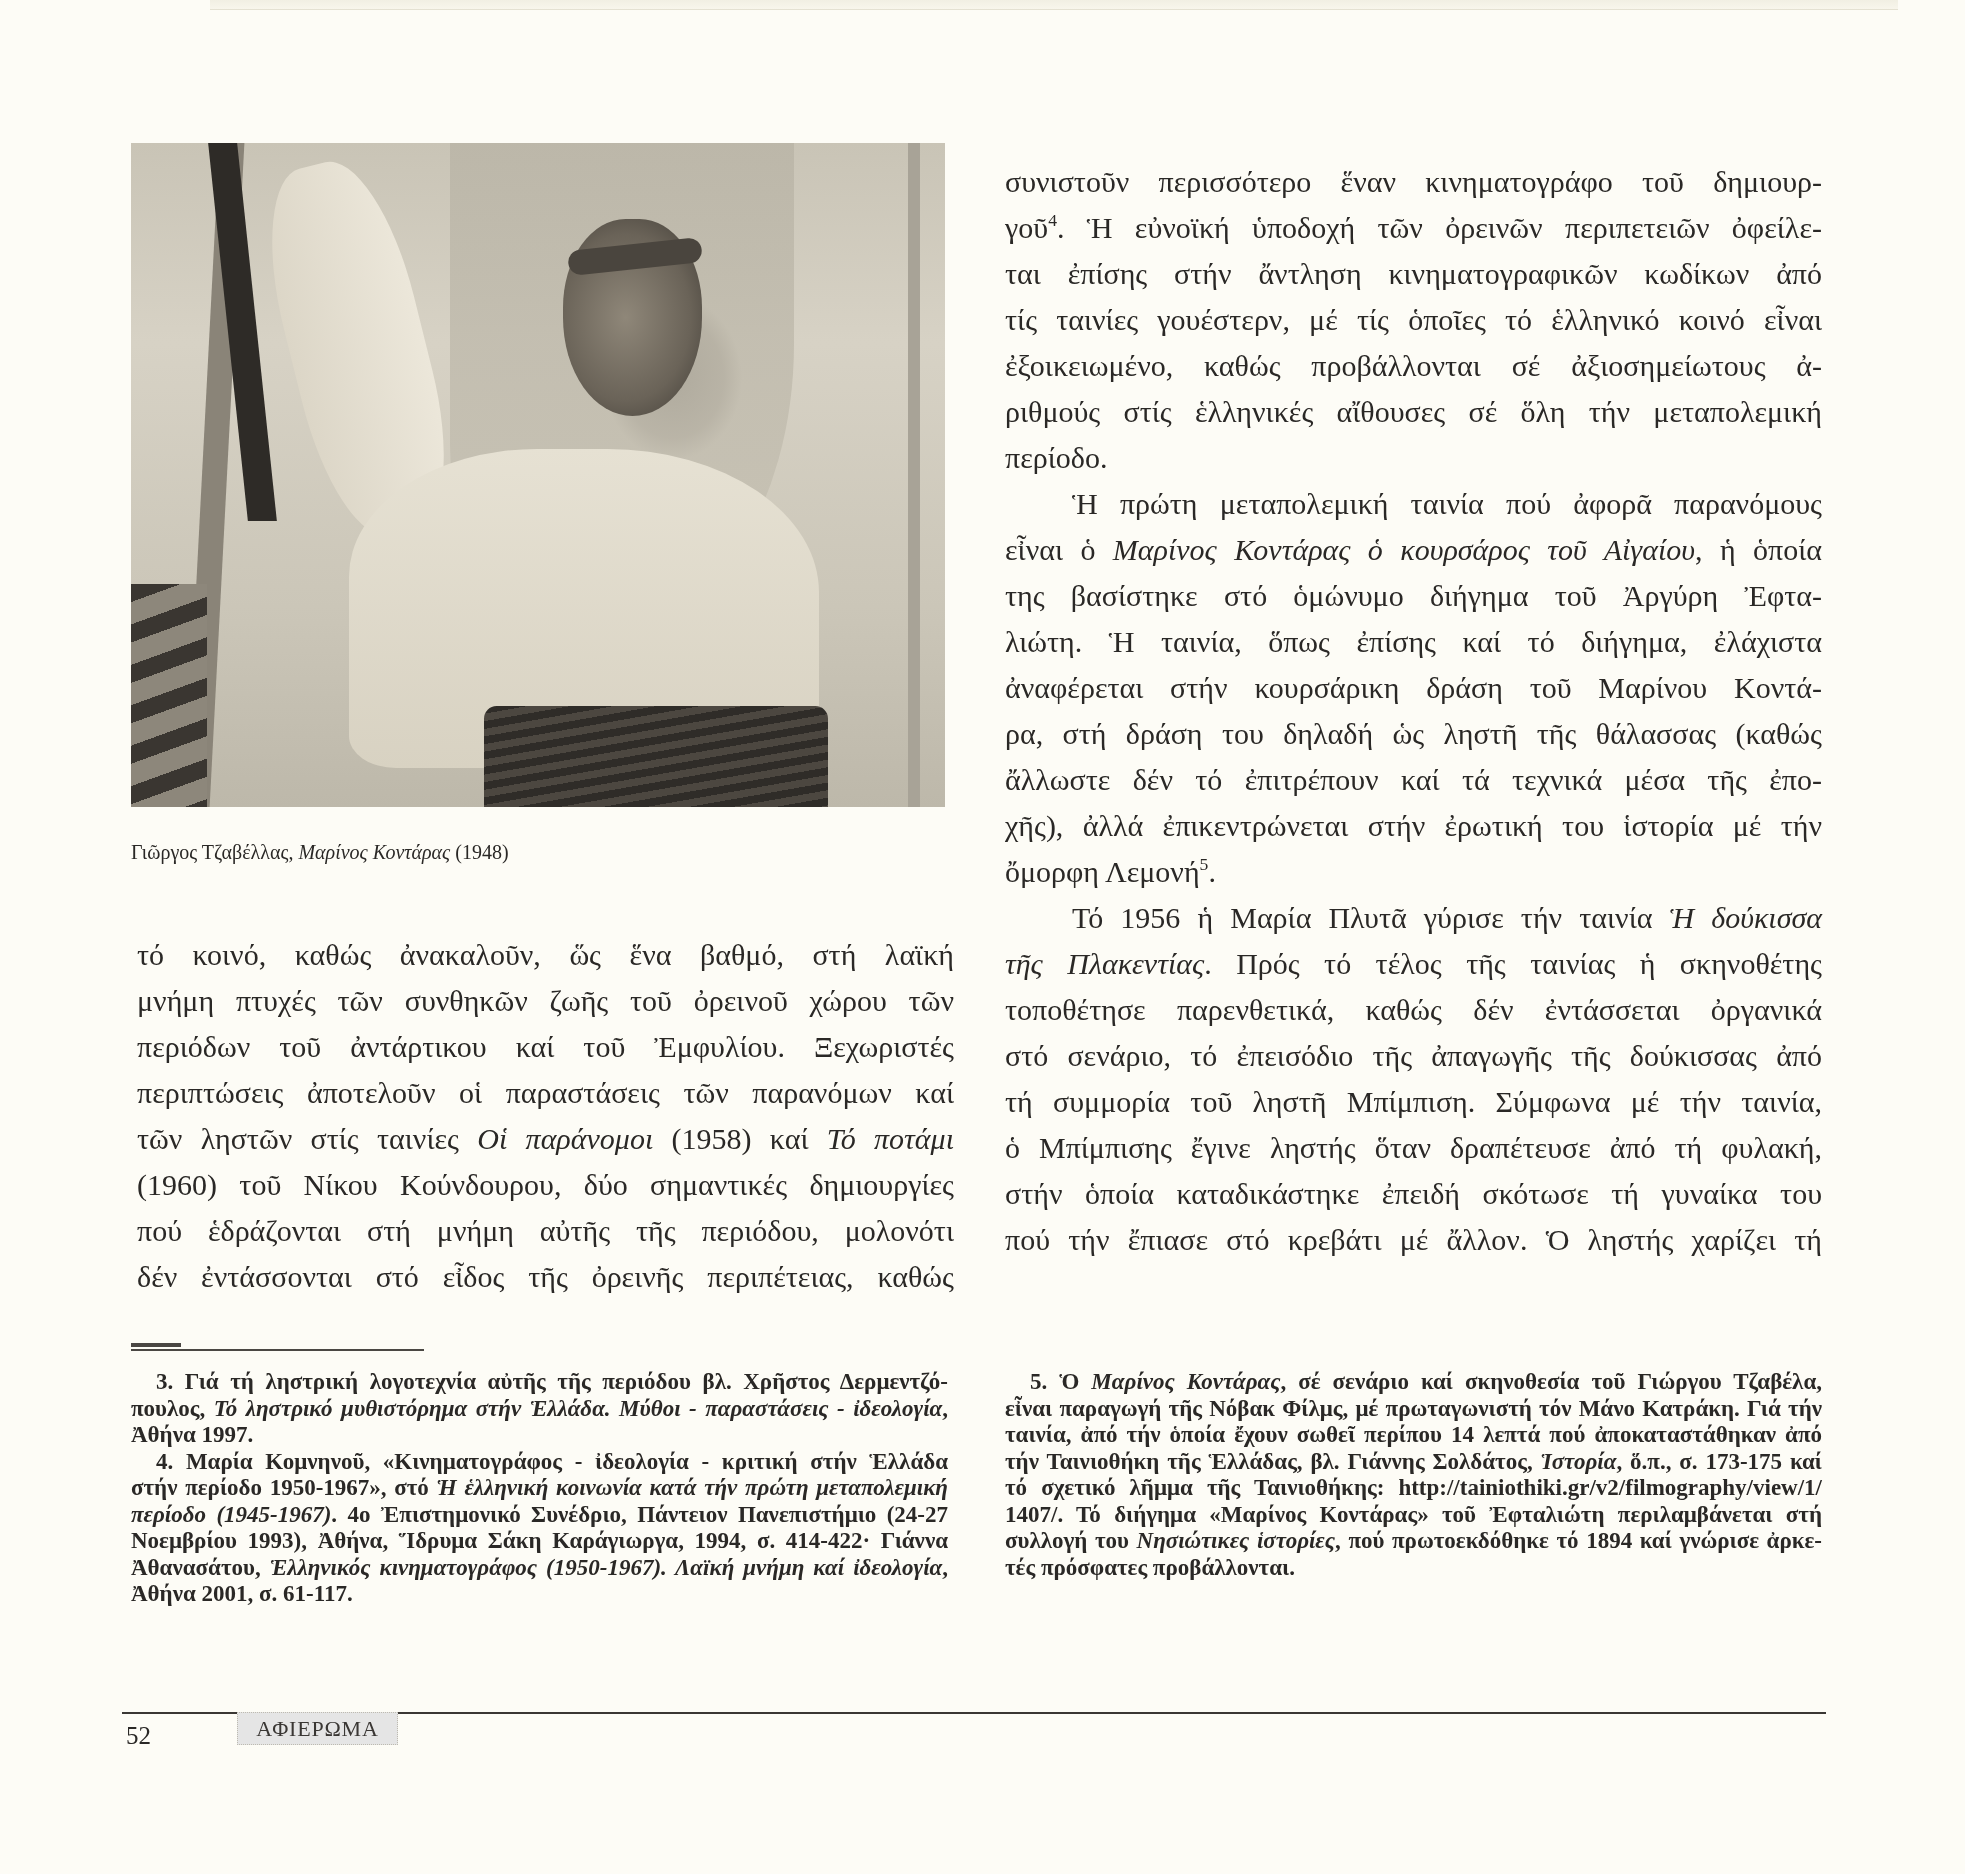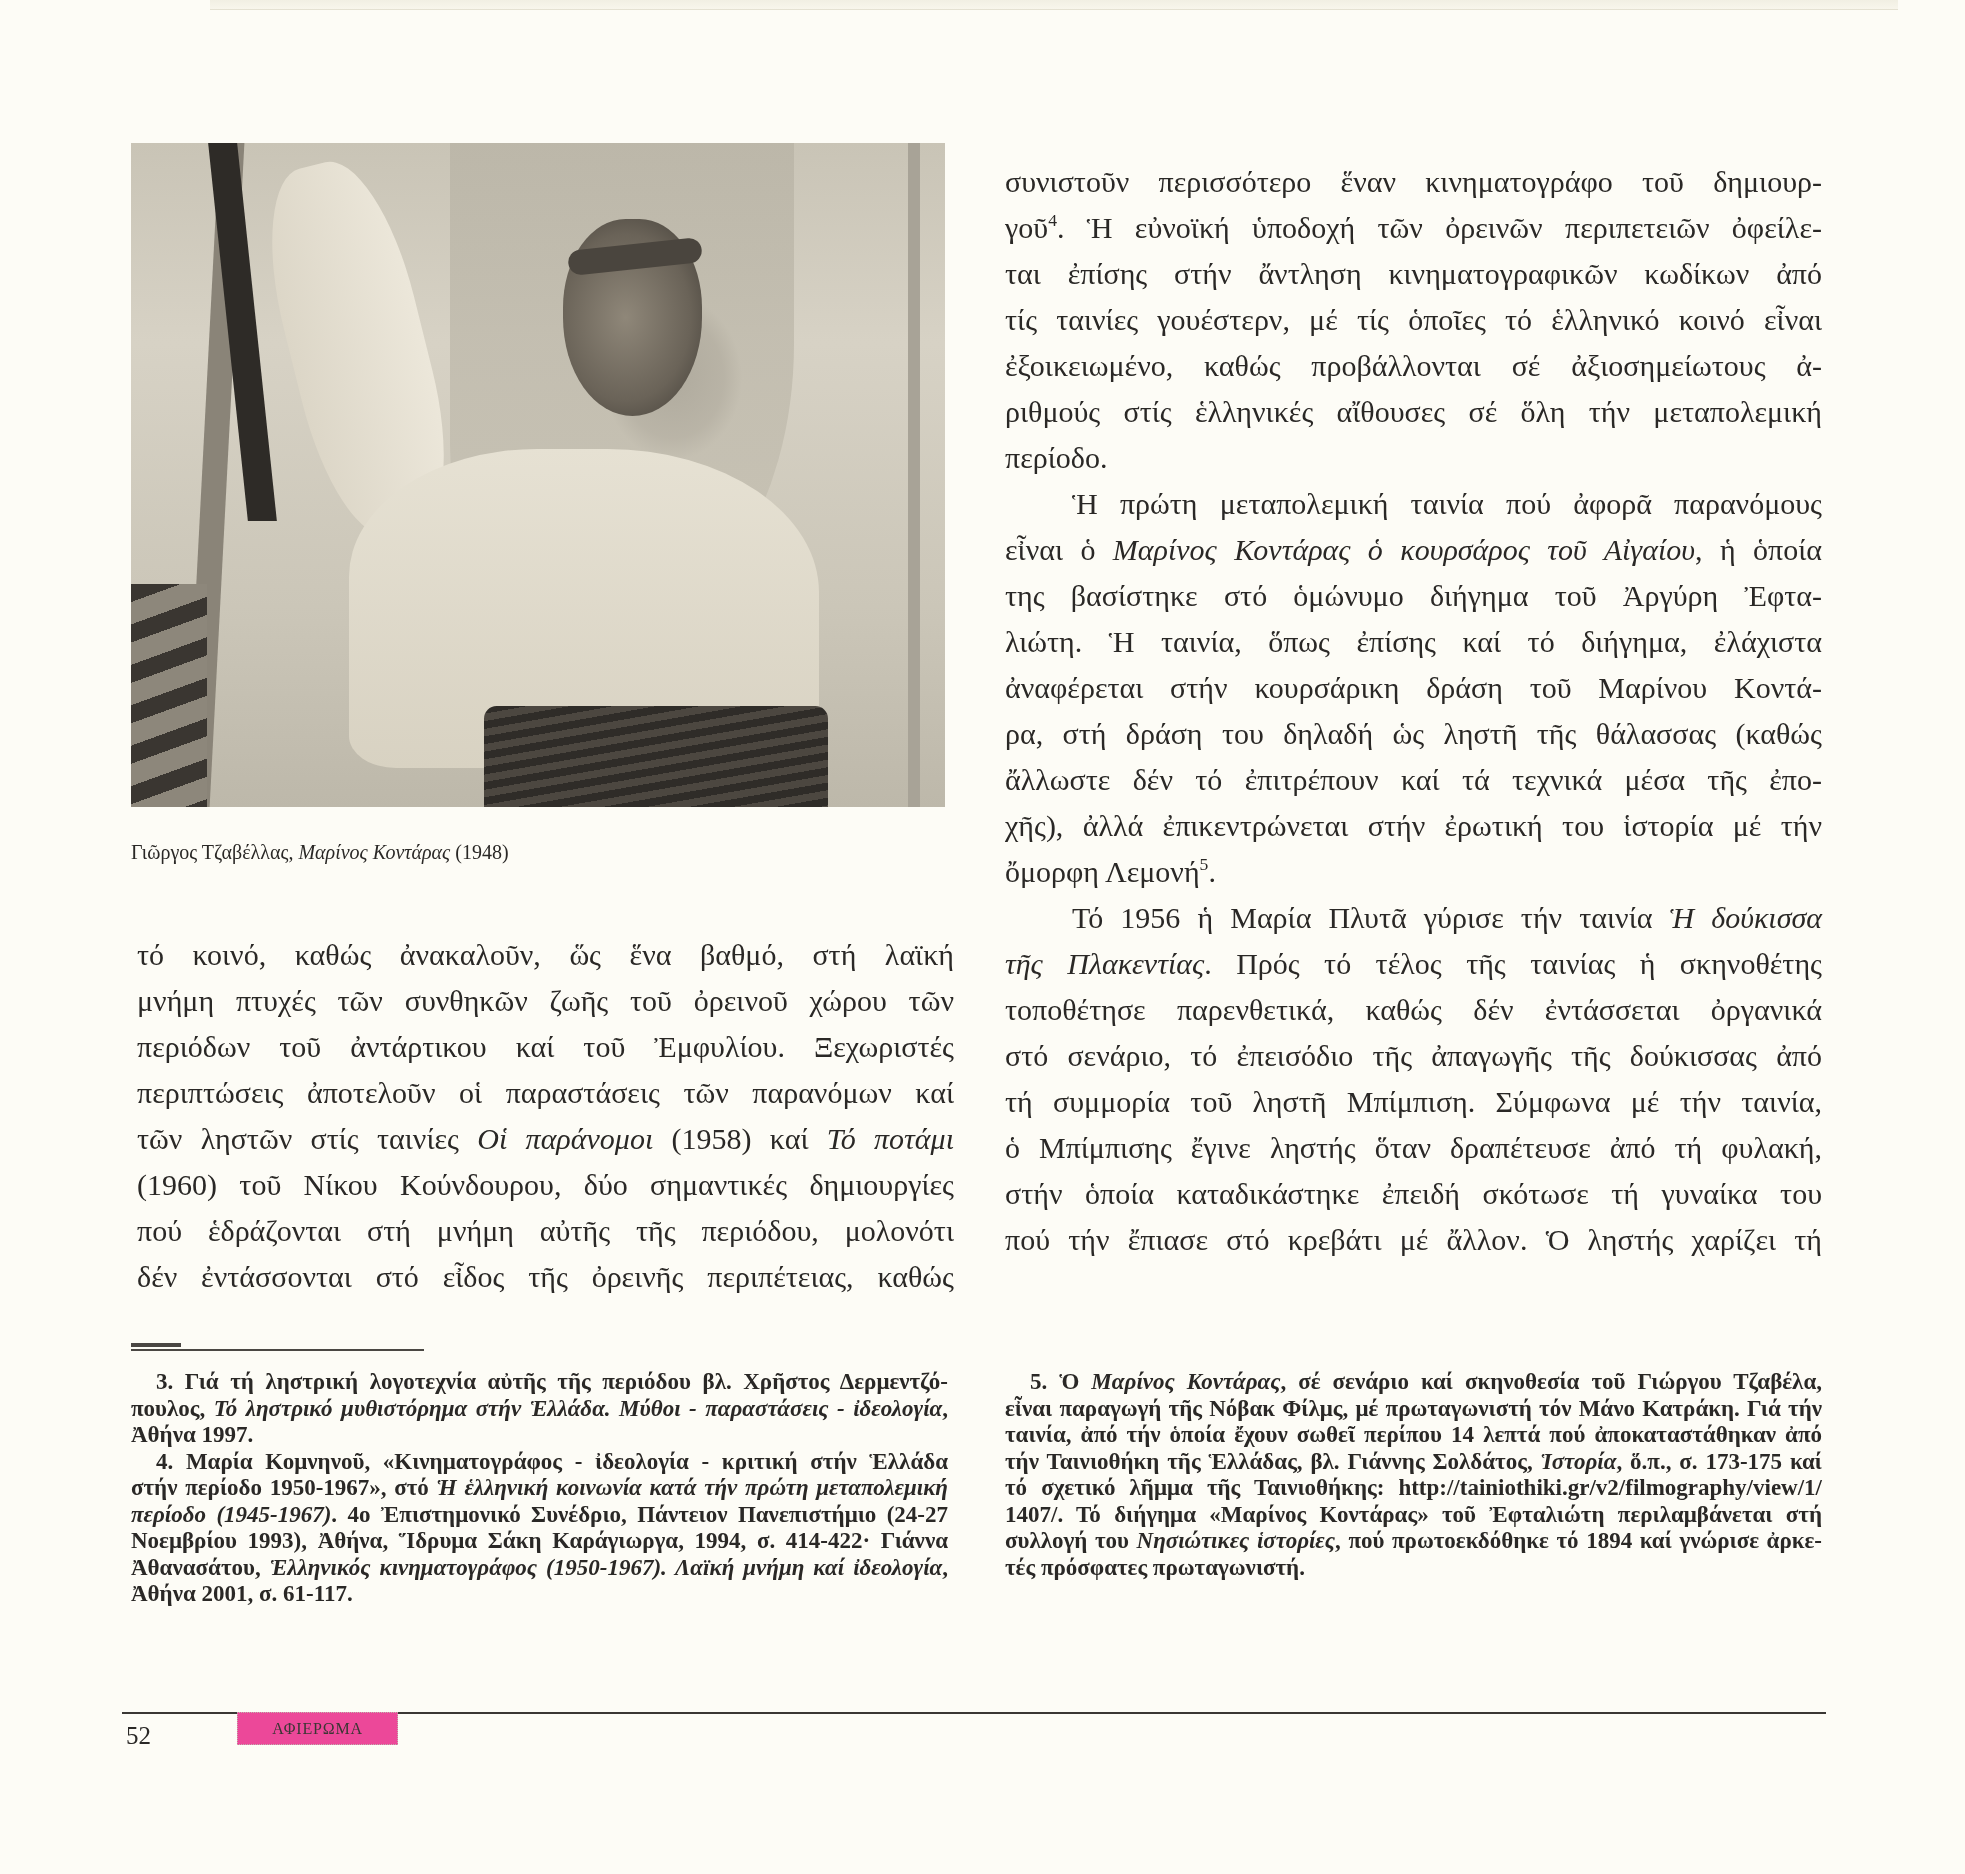--- a/index.html
+++ b/index.html
@@ -71,22 +71,22 @@
   .notes .line.last { text-align-last: left; }
   .notes .first { padding-left: 25px; }
   .notes i { font-style: italic; }
   .notes-left { left: 131px; top: 1369px; }
   .notes-right { left: 1005px; top: 1369px; }
 
   .bottom-rule { position:absolute; left:122px; top:1712px; width:1704px; height:1.7px; background:#3a3734; }
   .page-number { position:absolute; left:126px; top:1721px; font-size:25px; line-height:29px; }
   .section-tab {
     position:absolute; left:237px; top:1712px; width:159px; height:31px;
-    background: #ec4899; border: 0.4px dotted #bdbab0;
-    font-size: 16px; line-height: 31px; text-align:center; letter-spacing: 0.8px; color:#3a3734;
+    background: #e5e5e5; border: 0.4px dotted #bdbab0;
+    font-size: 22px; line-height: 31px; text-align:center; letter-spacing: 0.8px; color:#3a3734;
   }
 </style>
 </head>
 <body>
 
 <div class="top-edge"></div>
 
 <div class="photo" title="Black-and-white film still: a man with headband in white shirt and dark sash holding a rope on a ship">
   <div class="sail"></div>
   <div class="rope1"></div>
@@ -158,19 +158,19 @@
     <span class="line  last"><span>Ἀθήνα 2001, σ. 61-117.</span></span>
   </div>
 <div class="notes notes-right" id="notes-right">
     <span class="line  first"><span>5. Ὁ </span><i>Μαρίνος Κοντάρας</i><span>, σέ σενάριο καί σκηνοθεσία τοῦ Γιώργου Τζαβέλα,</span></span>
     <span class="line "><span>εἶναι παραγωγή τῆς Νόβακ Φίλμς, μέ πρωταγωνιστή τόν Μάνο Κατράκη. Γιά τήν</span></span>
     <span class="line "><span>ταινία, ἀπό τήν ὁποία ἔχουν σωθεῖ περίπου 14 λεπτά πού ἀποκαταστάθηκαν ἀπό</span></span>
     <span class="line "><span>τήν Ταινιοθήκη τῆς Ἑλλάδας, βλ. Γιάννης Σολδάτος, </span><i>Ἱστορία</i><span>, ὅ.π., σ. 173-175 καί</span></span>
     <span class="line "><span>τό σχετικό λῆμμα τῆς Ταινιοθήκης: http://tainiothiki.gr/v2/filmography/view/1/</span></span>
     <span class="line "><span>1407/. Τό διήγημα «Μαρίνος Κοντάρας» τοῦ Ἐφταλιώτη περιλαμβάνεται στή</span></span>
     <span class="line "><span>συλλογή του </span><i>Νησιώτικες ἱστορίες</i><span>, πού πρωτοεκδόθηκε τό 1894 καί γνώρισε ἀρκε-</span></span>
-    <span class="line  last"><span>τές πρόσφατες πρωταγωνιστή.</span></span>
+    <span class="line  last"><span>τές πρόσφατες προβάλλονται.</span></span>
   </div>
 
 <div class="bottom-rule"></div>
 <div class="page-number">52</div>
 <div class="section-tab">ΑΦΙΕΡΩΜΑ</div>
 
 
 </body></html>

